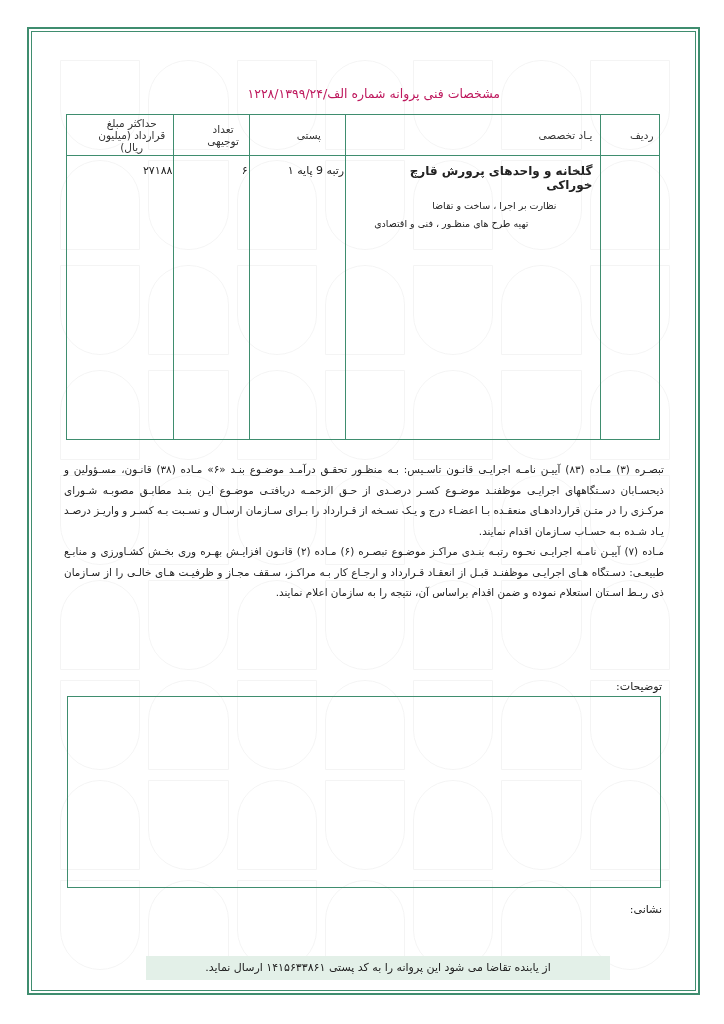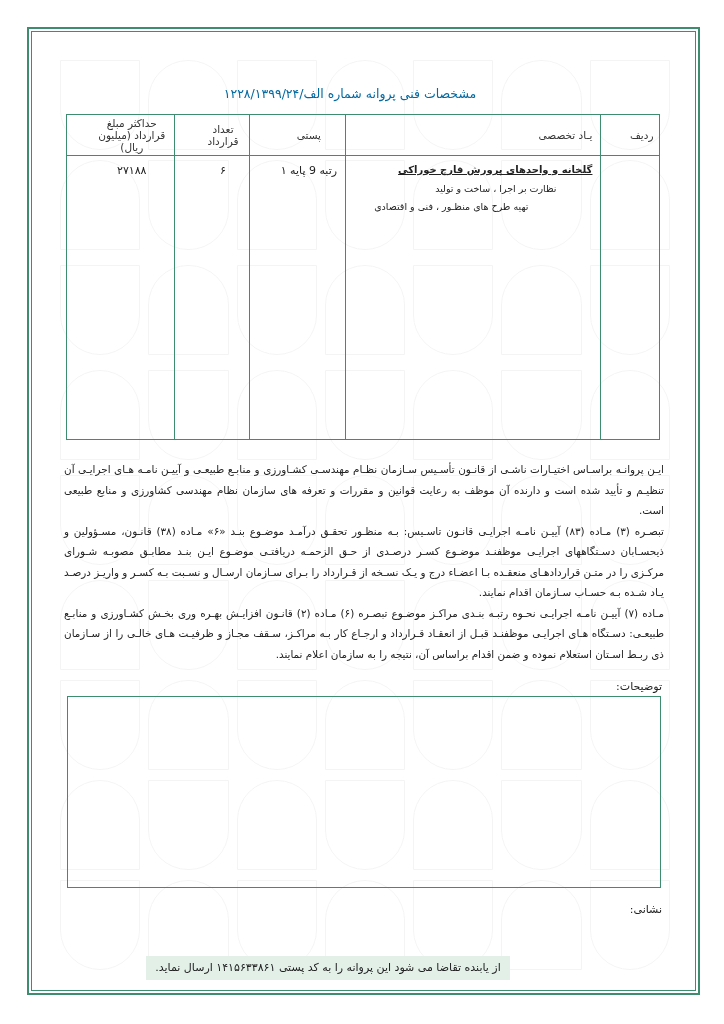--- a/index.html
+++ b/index.html
@@ -20,57 +20,57 @@
       pointer-events: none; opacity: 0.55;
     }
     .wm-row { position: absolute; left: 0; width: 100%; height: 95px; display: flex; gap: 8px; }
     .wm-cell {
       width: 85px; height: 90px; border: 1px solid #ececec; box-sizing: border-box;
     }
     .wm-cell.round { border-radius: 40px 40px 0 0; }
     .wm-cell.round-b { border-radius: 0 0 40px 40px; }
 
     .doc-title {
-      position: absolute; top: 86px; left: 200px; width: 300px; text-align: center;
-      font-size: 12.5px; direction: rtl; color: #0369a1;
+      position: absolute; top: 86px; left: 200px; width: 300px; text-align: right;
+      font-size: 12.5px; direction: rtl; color: #be185d;
     }
     table.spec {
       position: absolute; left: 66px; top: 114px; width: 594px; height: 326px;
       border-collapse: collapse; direction: rtl; font-size: 11px;
     }
     table.spec th, table.spec td { border: 1.3px solid #3f8d6f; padding-left: 24px; }
     table.spec th {
       height: 38px; font-weight: normal; font-size: 10.5px; color: #333;
     }
-    table.spec td { vertical-align: top; padding-top: 8px; text-align: center; }
+    table.spec td { vertical-align: top; padding-top: 8px; }
     .col-radif { width: 36px; }
     .col-group { width: 270px; text-align: right !important; padding-right: 8px; }
     .col-rank { width: 88px; }
     .col-count { width: 56px; }
     .col-max { width: 100px; }
-    .group-title { font-size: 10px; font-weight: bold; display: block; margin-bottom: 8px; text-decoration: underline; }
+    .group-title { font-size: 12px; font-weight: bold; display: block; margin-bottom: 8px; }
     .group-sub { font-size: 9.5px; display: block; margin-right: 36px; margin-bottom: 7px; }
     .group-sub.s2 { margin-right: 64px; }
 
     .body-text {
       position: absolute; left: 64px; top: 459px; width: 600px;
       direction: rtl; text-align: justify; font-size: 10.4px; line-height: 20.5px; color: #222;
     }
     .body-text p { margin: 0; }
     .label {
       position: absolute; direction: rtl; font-size: 11px; color: #222;
     }
     .notes-label { right: 62px; top: 680px; }
     .notes-box {
       position: absolute; left: 67px; top: 696px; width: 594px; height: 192px;
       border: 1.3px solid #3f8d6f; box-sizing: border-box;
     }
     .address-label { right: 62px; top: 903px; }
     .footer-bar {
-      position: absolute; left: 146px; top: 956px; width: 364px; height: 24px;
+      position: absolute; left: 146px; top: 956px; width: 464px; height: 24px;
       background: #e3f0e8; direction: rtl; text-align: center;
       font-size: 11px; line-height: 24px; color: #222;
     }
   </style>
 </head>
 <body>
 
 <div class="outer-frame"></div>
 <div class="inner-frame"></div>
 
@@ -159,41 +159,40 @@
   </div>
 
 <div class="doc-title">مشخصات فنی پروانه شماره  الف/۱۲۲۸/۱۳۹۹/۲۴</div>
 
 <table class="spec">
   <thead>
     <tr>
       <th class="col-radif">ردیف</th>
       <th class="col-group" style="text-align:center">یـاد تخصصی</th>
       <th class="col-rank">پستی</th>
-      <th class="col-count">تعداد قرارداد</th>
+      <th class="col-count">تعداد توجیهی</th>
       <th class="col-max">حداکثر مبلغ قرارداد (میلیون ریال)</th>
     </tr>
   </thead>
   <tbody>
     <tr>
       <td class="col-radif"></td>
       <td class="col-group">
         <span class="group-title">گلخانه و واحدهای پرورش قارچ خوراکی</span>
-        <span class="group-sub">نظارت بر اجرا ، ساخت و تولید</span>
+        <span class="group-sub">نظارت بر اجرا ، ساخت و تقاضا</span>
         <span class="group-sub s2">تهیه طرح های منظـور ، فنی و اقتصادی</span>
       </td>
       <td class="col-rank">رتبه 9 پایه ۱</td>
       <td class="col-count">۶</td>
       <td class="col-max">۲۷۱۸۸</td>
     </tr>
   </tbody>
 </table>
 
 <div class="body-text">
-  <p>ایـن پروانـه براسـاس اختیـارات ناشـی از قانـون تأسـیس سـازمان نظـام مهندسـی کشـاورزی و منابـع طبیعـی و آییـن نامـه هـای اجرایـی آن تنظیـم و تأیید شده است و دارنده آن موظف به رعایت قوانین و مقررات و تعرفه های سازمان نظام مهندسی کشاورزی و منابع طبیعی است.</p>
   <p>تبصـره (۳) مـاده (۸۳) آییـن نامـه اجرایـی قانـون تاسـیس: بـه منظـور تحقـق درآمـد موضـوع بنـد «۶» مـاده (۳۸) قانـون، مسـؤولین و ذیحسـابان دسـتگاههای اجرایـی موظفنـد موضـوع کسـر درصـدی از حـق الزحمـه دریافتـی موضـوع ایـن بنـد مطابـق مصوبـه شـورای مرکـزی را در متـن قراردادهـای منعقـده بـا اعضـاء درج و یـک نسـخه از قـرارداد را بـرای سـازمان ارسـال و نسـبت بـه کسـر و واریـز درصـد یـاد شـده بـه حسـاب سـازمان اقدام نمایند.</p>
   <p>مـاده (۷) آییـن نامـه اجرایـی نحـوه رتبـه بنـدی مراکـز موضـوع تبصـره (۶) مـاده (۲) قانـون افزایـش بهـره وری بخـش کشـاورزی و منابـع طبیعـی: دسـتگاه هـای اجرایـی موظفنـد قبـل از انعقـاد قـرارداد و ارجـاع کار بـه مراکـز، سـقف مجـاز و ظرفیـت هـای خالـی را از سـازمان ذی ربـط اسـتان استعلام نموده و ضمن اقدام براساس آن، نتیجه را به سازمان اعلام نمایند.</p>
 </div>
 
 <div class="label notes-label">توضیحات:</div>
 <div class="notes-box"></div>
 
 <div class="label address-label">نشانی:</div>
 
 <div class="footer-bar">از یابنده تقاضا می شود این پروانه را به کد پستی ۱۴۱۵۶۳۳۸۶۱ ارسال نماید.</div>

